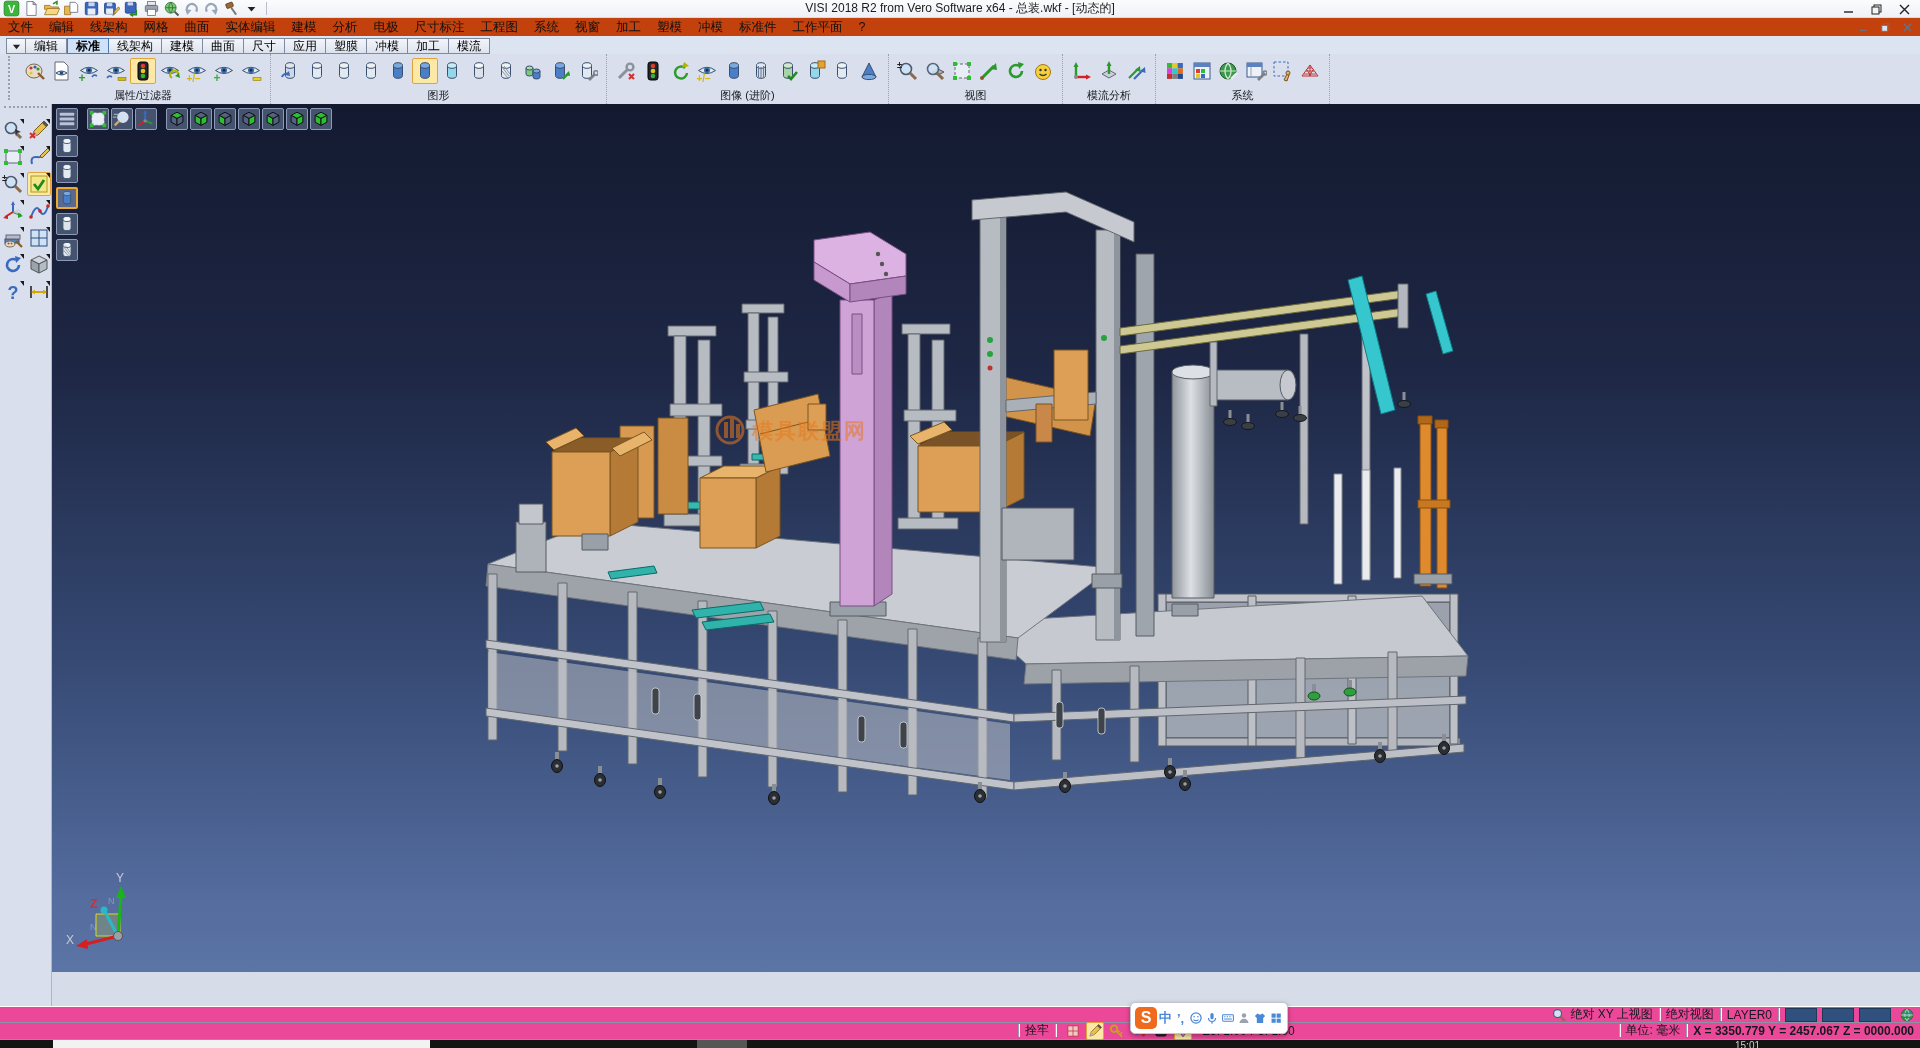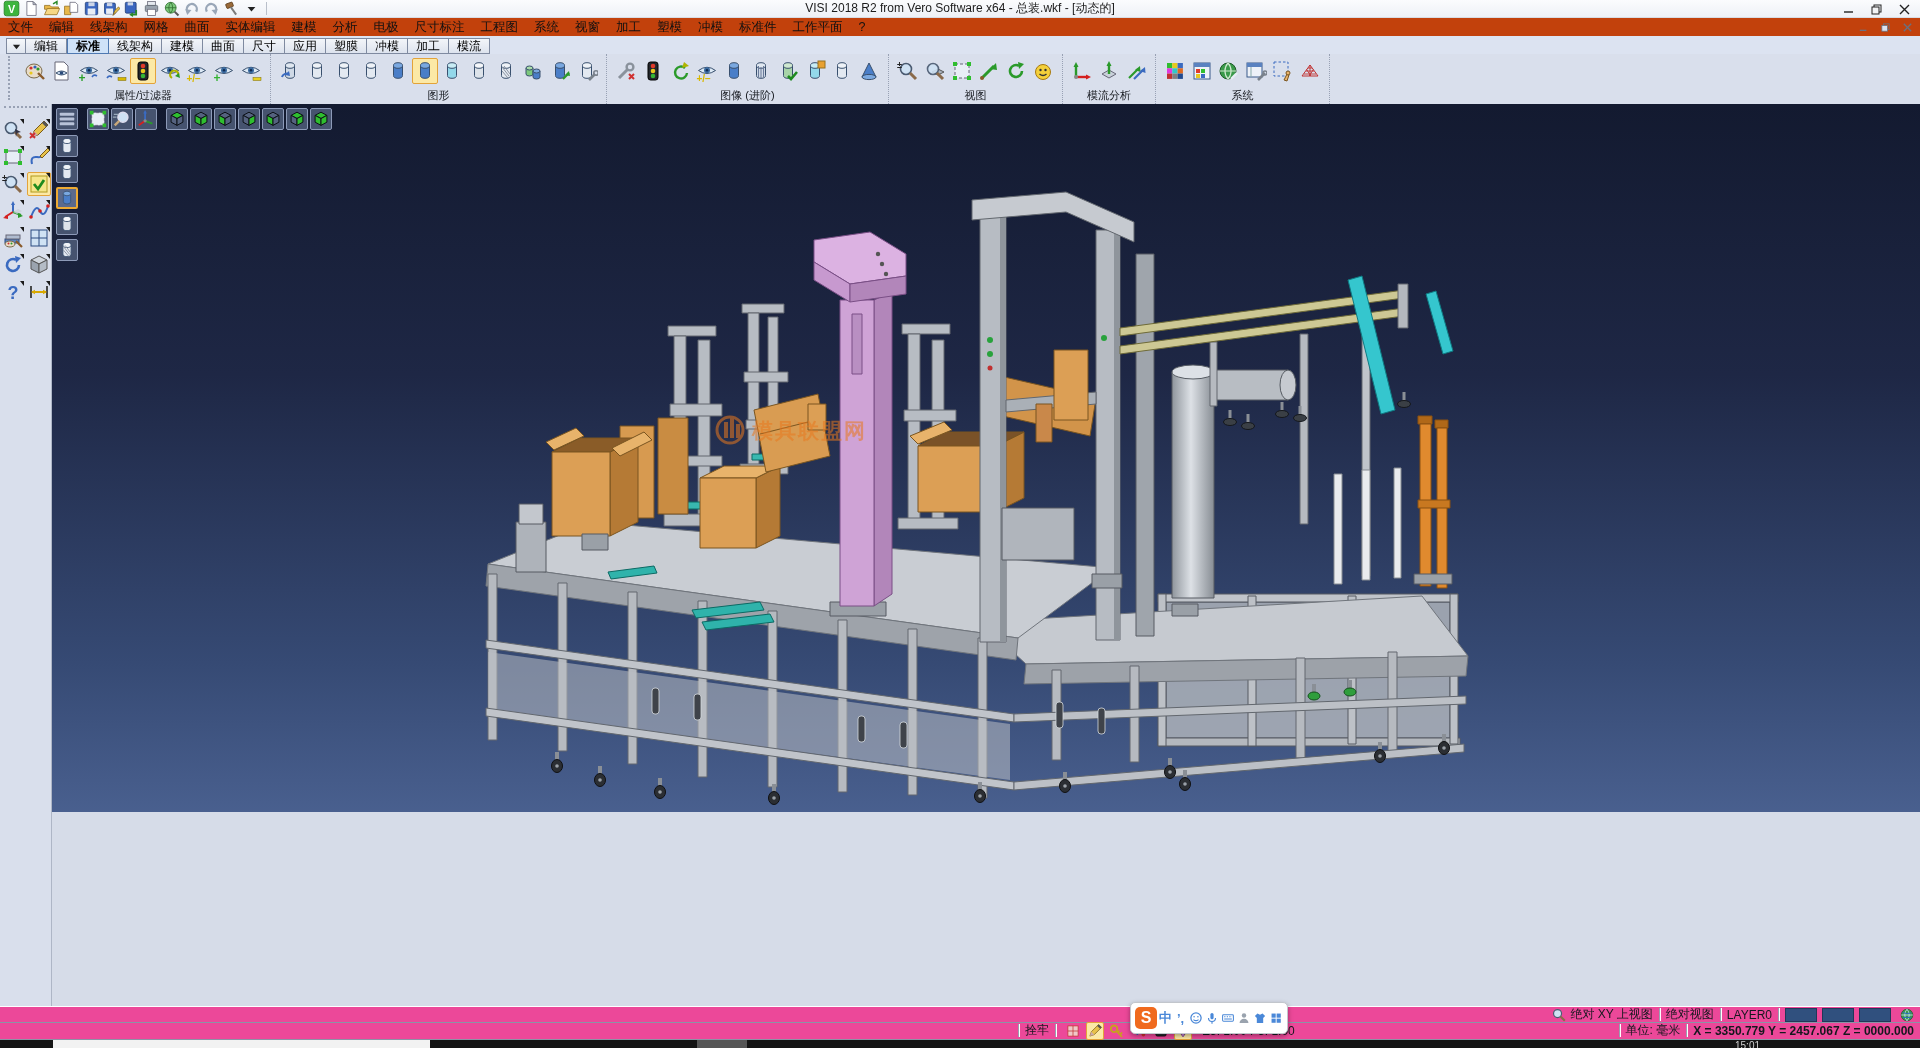--- a/index.html
+++ b/index.html
@@ -41,21 +41,21 @@
   .glabel{font-size:11px;color:#15181e;margin-top:1px;white-space:nowrap}
   
   #sidebar{position:absolute;left:0;top:104px;width:52px;height:902px;background:#d9dfec;box-sizing:border-box;border-right:1px solid #aeb6c6}
   #sidebar .grip{height:6px;margin:2px 4px;border-top:2px dotted #98a1b4}
   #sidegrid{display:grid;grid-template-columns:24px 24px;gap:3px 2px;padding:2px 1px}
   .sbtn{position:relative;width:24px;height:24px;display:flex;align-items:center;justify-content:center;
     border:1px solid transparent;border-radius:2px;box-sizing:border-box}
   .sbtn.active{background:#fce9a6;border-color:#e3a33a}
   .sbtn .dd{position:absolute;top:0;right:0;width:0;height:0;border-left:4px solid transparent;border-top:5px solid #1a1a1a}
   
-  #viewport{position:absolute;left:52px;top:104px;width:1868px;height:708px;overflow:hidden;
+  #viewport{position:absolute;left:52px;top:104px;width:1868px;height:868px;overflow:hidden;
     box-shadow:inset 0 0 0 1px #39425c}
   #scene{position:absolute;left:0;top:0}
   #vptop{position:absolute;left:4px;top:4px;display:flex;gap:2px;align-items:center}
   #vpfilters{position:absolute;left:4px;top:31px;display:flex;flex-direction:column;gap:4px}
   .vbtn{width:22px;height:22px;background:#46536f;border:1px solid #8d9ab8;border-radius:2px;
     display:flex;align-items:center;justify-content:center;box-sizing:border-box}
   .vbtn.sel{border:2px solid #edaa33;background:#5b6a8c}
   .vgap{width:5px}
   
   .statusrow{position:absolute;left:0;width:1920px;height:17px;background:#ec4899;box-sizing:border-box;

